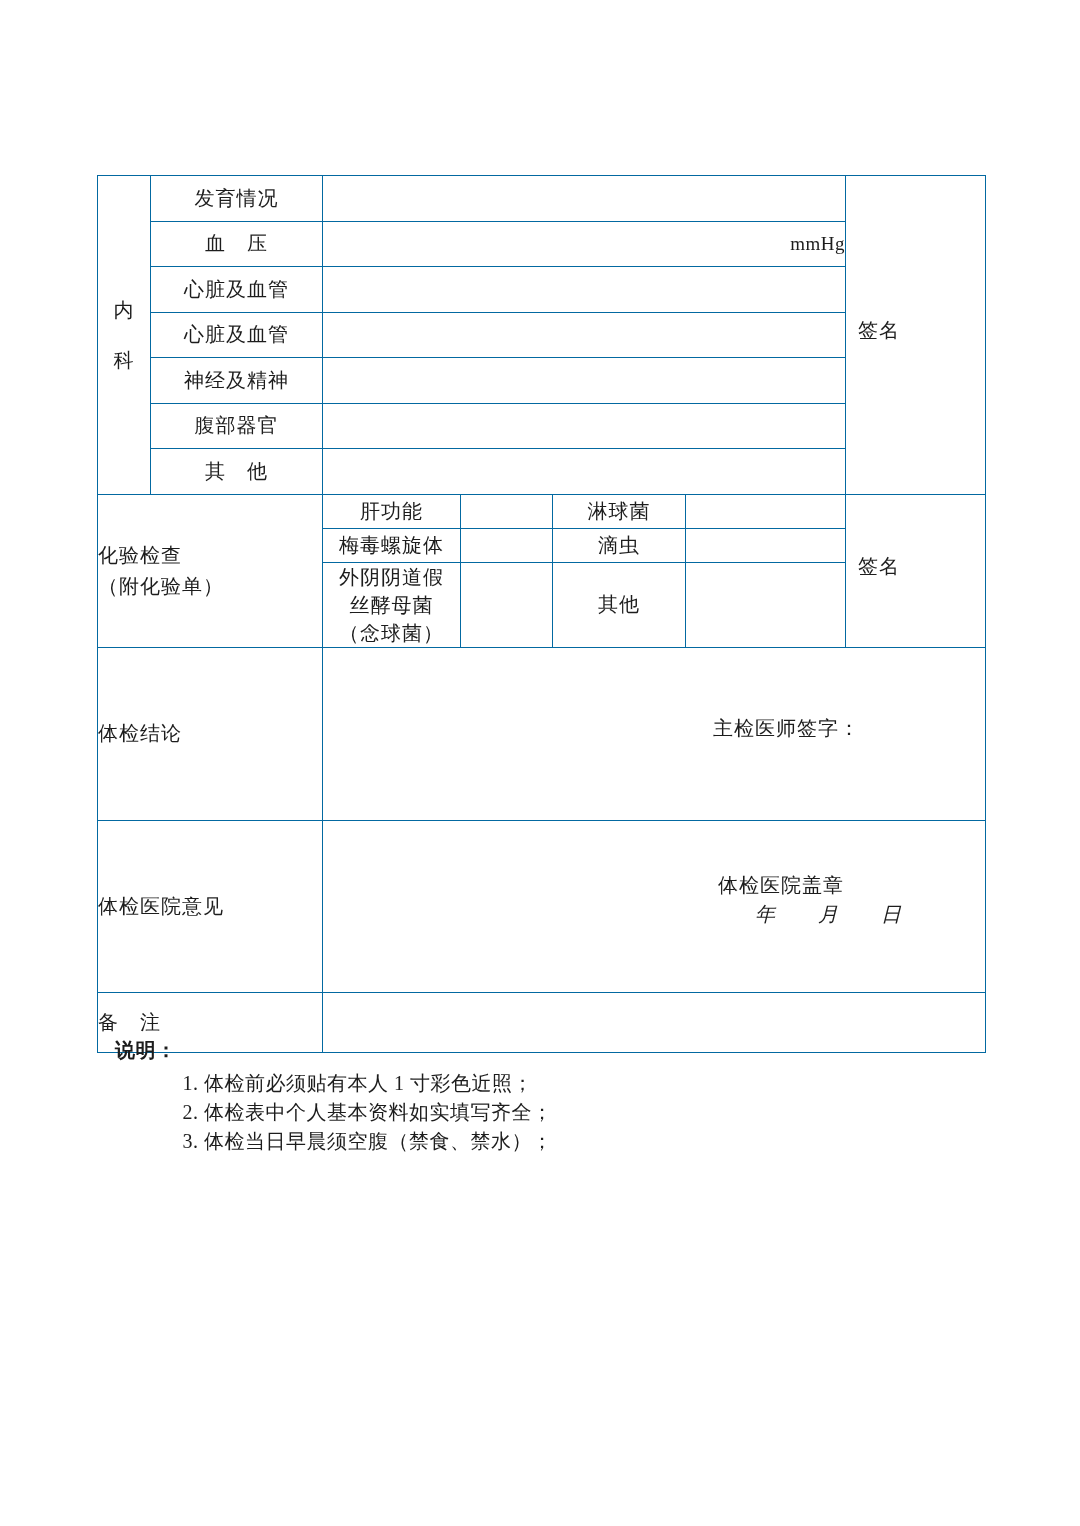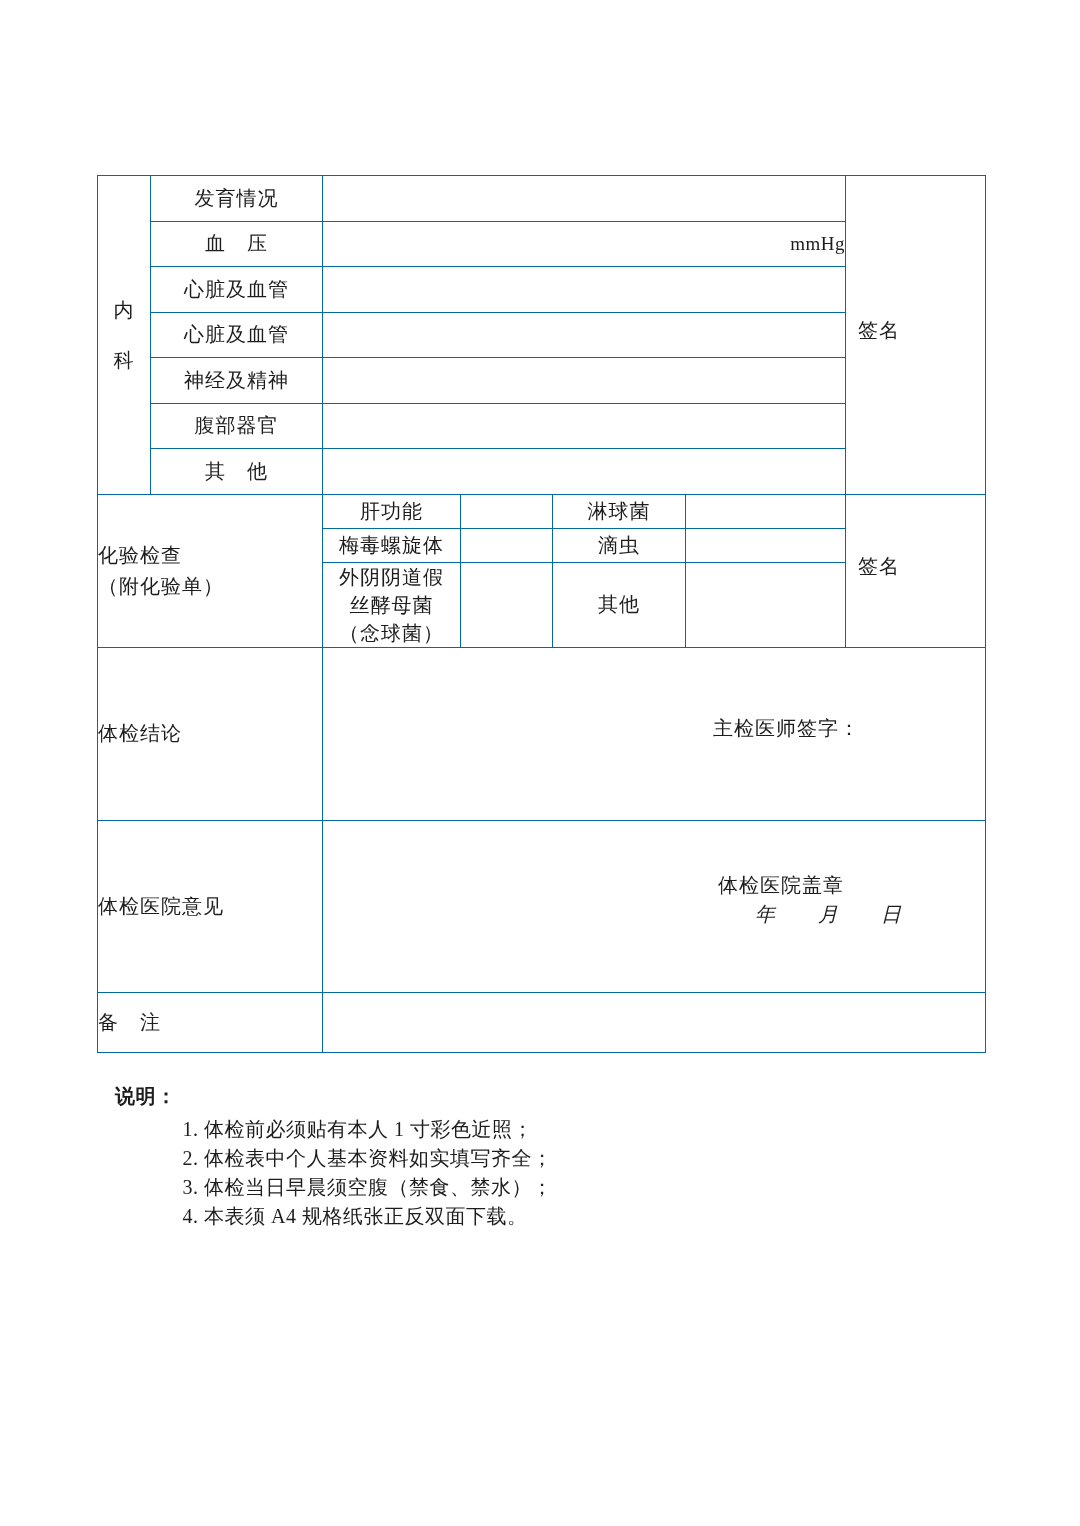--- a/index.html
+++ b/index.html
@@ -24,21 +24,21 @@
   .multi .mline{line-height:28px;text-align:center;}
   .unit{text-align:right;padding-right:82px;}
   .unit span{letter-spacing:0.5px;font-size:19px;}
   .sig-cell{vertical-align:bottom;}
   .sig-text{padding:0 0 8px 12px;}
   .big{vertical-align:bottom;margin-left:29px;}
   .signer{padding:0 0 10px 390px;}
   .seal{padding:0 0 0 395px;line-height:29px;}
   .date{padding:0 0 12px 432px;line-height:29px;font-style:italic;}
   .notes{
-    position:absolute;left:115px;top:1082px;display:flex;
+    position:absolute;left:115px;top:1036px;display:flex;
     font-size:20px;line-height:29px;letter-spacing:0.5px;
   }
   .notes-heading{font-weight:bold;white-space:nowrap;}
   .notes-items{margin-left:6px;margin-top:33px;}
 </style>
 </head>
 <body>
 
 <div>
 
@@ -143,17 +143,16 @@
       </tr>
     </tbody>
   </table>
 
   <div class="notes">
     <div class="notes-heading">说明：</div>
     <div class="notes-items">
       <div>1. 体检前必须贴有本人 1 寸彩色近照；</div>
       <div>2. 体检表中个人基本资料如实填写齐全；</div>
       <div>3. 体检当日早晨须空腹（禁食、禁水）；</div>
-      <div>4. 本表须 A4 规格纸张正反双面下载。</div>
     </div>
   </div>
 
 </div>
 
 </body></html>

